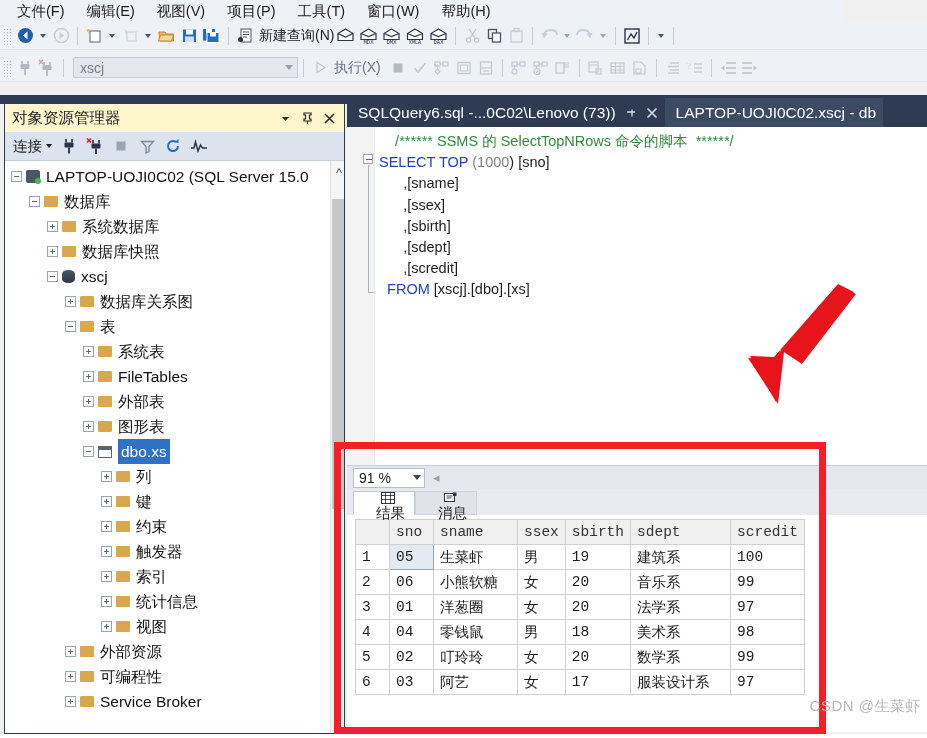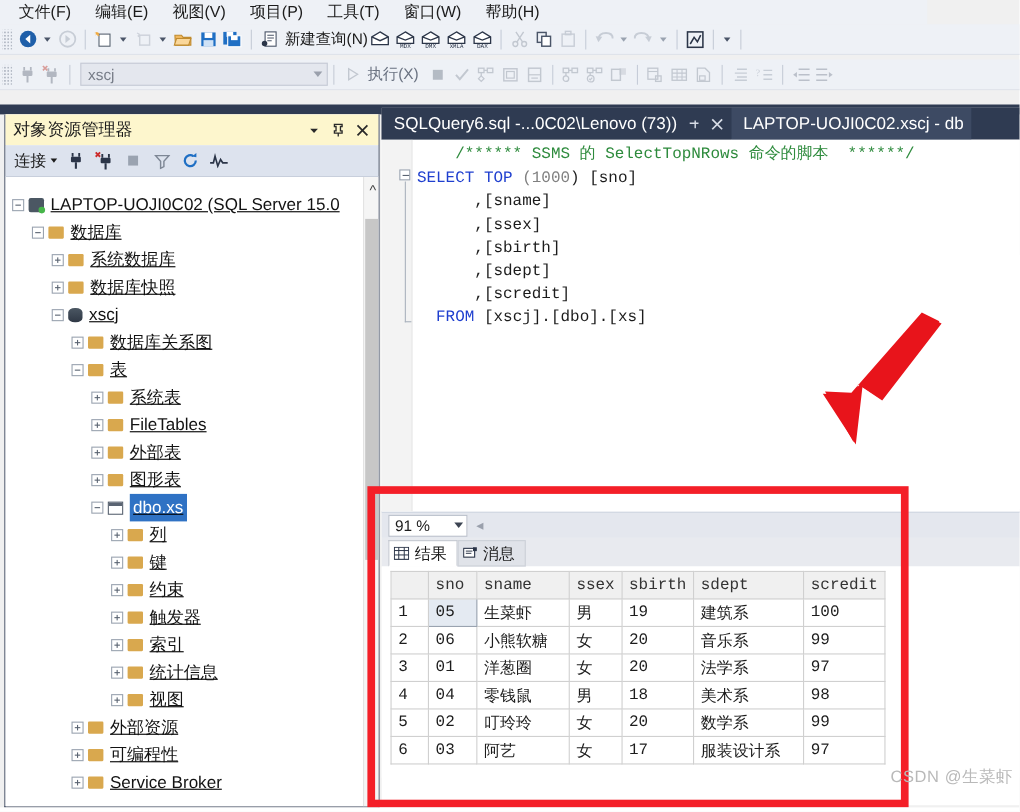--- a/index.html
+++ b/index.html
@@ -73,21 +73,21 @@
   }
   .oe-title .t { font-size: 15.5px; color: #1c1c1c; flex: 1; font-weight: 500; }
   .oe-title .ic { width: 22px; height: 22px; display: flex; align-items: center; justify-content: center; color: #2a2a2a; }
   .oe-toolbar {
     height: 29px; background: #dde3ee; display: flex; align-items: center;
     padding: 0 4px 0 8px; flex: none; border-bottom: 1px solid #c8cfdc;
   }
   .oe-toolbar .conn { font-size: 14.5px; color: #1c1c1c; }
   .oe-toolbar .ic { width: 26px; height: 22px; display: flex; align-items: center; justify-content: center; }
   .oe-body { position: relative; flex: 1; overflow: hidden; background: #fff; }
-  .tree { position: absolute; left: 0; top: 0; right: 14px; bottom: 0; padding-top: 13px; text-decoration: underline; }
+  .tree { position: absolute; left: 0; top: 0; right: 14px; bottom: 0; padding-top: 3px; }
   .node { display: flex; align-items: center; height: 25px; white-space: nowrap; font-size: 15.5px; color: #121212; }
   .exp {
     width: 11px; height: 11px; border: 1px solid #9aa3b0; background: #fff;
     position: relative; flex: none; margin-right: 4px;
   }
   .exp::before { content: ""; position: absolute; left: 2px; top: 4px; width: 5px; height: 1px; background: #5a6472; }
   .exp.plus::after { content: ""; position: absolute; left: 4px; top: 2px; width: 1px; height: 5px; background: #5a6472; }
   .folder {
     width: 14px; height: 11px; background: #d9a84e; flex: none; margin-right: 6px;
     border-radius: 1px;
@@ -113,21 +113,21 @@
   .tabstrip { height: 29px; background: #2f3b52; display: flex; align-items: stretch; }
   .tab {
     display: flex; align-items: center; padding: 0 7px 0 11px; color: #ffffff; font-size: 15.5px;
     white-space: nowrap;
   }
   .tab.active { background: #2f3b52; }
   .tab.inactive { background: #3d4a63; }
   .tab .pin, .tab .x { margin-left: 9px; color: #d7dce6; display: flex; align-items: center; }
   .code {
     position: relative; height: 338px; background: #ffffff;
-    font-family: Liberation Mono, monospace;
+    font-family: Liberation Sans, sans-serif;
     font-size: 14.5px; overflow: hidden;
   }
   .gutter { position: absolute; left: 0; top: 0; width: 28px; height: 100%; background: #f3f3f3; border-right: 1px solid #e8e8e8; }
   .codelines { position: absolute; left: 32px; top: 4px; right: 0; }
   .cl { height: 21.2px; line-height: 21.2px; white-space: pre; color: #1c1c1c; }
   .kw { color: #1f3fcf; }
   .cmt { color: #2e8b3d; }
   .num { color: #808080; }
   .brk {
     position: absolute; width: 10px; height: 10px; border: 1px solid #9aa3b0; background: #fff;
@@ -147,22 +147,22 @@
     display: flex; align-items: center; padding: 0 3px 0 5px;
     font-size: 14px; color: #1c1c1c;
   }
   .zoomsel .zt { flex: 1; }
   .zoomsel .zc { width: 0; height: 0; border-left: 4px solid transparent; border-right: 4px solid transparent; border-top: 5px solid #3c4452; }
   .splitarrow { margin-left: 8px; color: #9aa0ac; font-size: 13px; }
 
   
   .restabs { height: 26px; background: #e8eaef; display: flex; align-items: flex-end; padding-left: 6px; }
   .restab {
-    display: flex; align-items: center; height: 24px; padding: 0 9px 0 4px;
-    font-size: 14.5px; color: #1c1c1c; border: 1px solid transparent;
+    display: flex; align-items: center; height: 24px; padding: 0 9px 0 22px;
+    font-size: 14.5px; color: #1c1c1c; border: 1px solid transparent; flex-direction: column;
   }
   .restab.active { background: #ffffff; border-color: #c4c8d0; border-bottom-color: #ffffff; }
   .restab.idle { background: #e0e3e9; border-color: #ccd0d8; }
   .restab .gi { margin-right: 5px; display: flex; align-items: center; }
 
   
   .gridarea { background: #ffffff; padding: 4px 0 12px 8px; }
   table.grid { border-collapse: collapse; font-family: "Liberation Mono","DejaVu Sans Mono", monospace; font-size: 14.5px; }
   table.grid th, table.grid td {
     border: 1px solid #d0d0d0; padding: 1px 6px; height: 25px; text-align: left;

